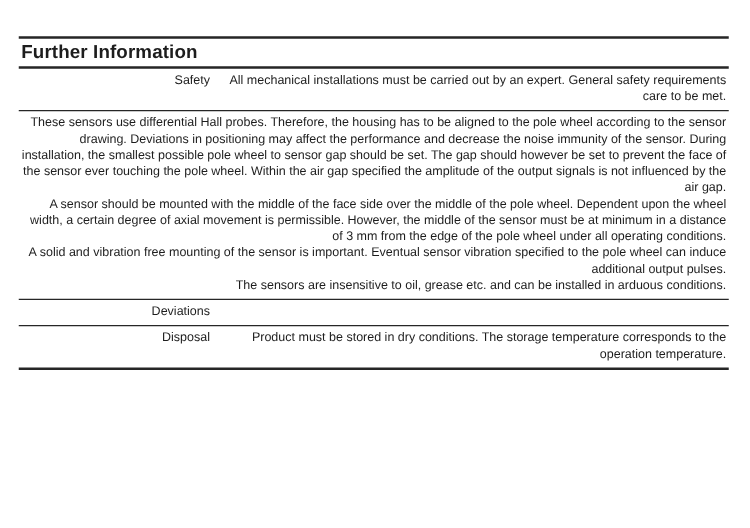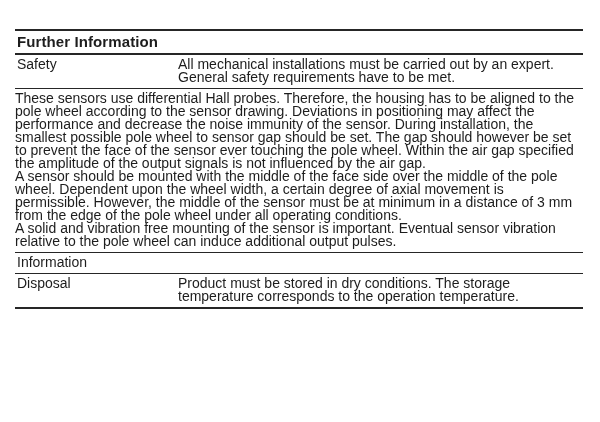--- a/index.html
+++ b/index.html
@@ -32,22 +32,23 @@
     font-size: 15px;
     font-weight: bold;
     line-height: 17px;
     padding: 2px 2px 3px 2px;
     border-bottom: 2px solid var(--rule);
     letter-spacing: 0.1px;
   }
   .row {
     display: flex;
     border-bottom: 1.5px solid var(--rule);
-    font-size: 14px;
+    font-size: 10px;
     line-height: 13px;
+    text-align: right;
   }
   .row:last-child {
     border-bottom: 2px solid var(--rule);
   }
   .row-label {
     flex: 0 0 163px;
     padding: 3px 10px 4px 2px;
   }
   .row-value {
     flex: 1;
@@ -59,34 +60,35 @@
 </style>
 </head>
 <body>
 
 <div class="sheet">
   <div class="table-title">Further Information</div>
   <div>
   <div class="row">
     <div class="row-label">Safety</div>
     <div class="row-value">
-          <div class="para">All mechanical installations must be carried out by an expert. General safety requirements have to be met.</div>
+          <div class="para">All mechanical installations must be carried out by an expert. General safety requirements care to be met.</div>
         </div>
   </div>
 
   <div class="row">
     <div class="row-value">
           <div class="para">These sensors use differential Hall probes. Therefore, the housing has to be aligned to the pole wheel according to the sensor drawing. Deviations in positioning may affect the performance and decrease the noise immunity of the sensor. During installation, the smallest possible pole wheel to sensor gap should be set. The gap should however be set to prevent the face of the sensor ever touching the pole wheel. Within the air gap specified the amplitude of the output signals is not influenced by the air gap.</div>
           <div class="para">A sensor should be mounted with the middle of the face side over the middle of the pole wheel. Dependent upon the wheel width, a certain degree of axial movement is permissible. However, the middle of the sensor must be at minimum in a distance of 3 mm from the edge of the pole wheel under all operating conditions.</div>
-          <div class="para">A solid and vibration free mounting of the sensor is important. Eventual sensor vibration relative to the pole wheel can induce additional output pulses.</div>
+          <div class="para">A solid and vibration free mounting of the sensor is important. Eventual sensor vibration specified to the pole wheel can induce additional output pulses.</div>
+          <div class="para">The sensors are insensitive to oil, grease etc. and can be installed in arduous conditions.</div>
         </div>
   </div>
 
   <div class="row">
-    <div class="row-label">Information</div>
+    <div class="row-label">Deviations</div>
   </div>
 
 
   <div class="row">
     <div class="row-label">Disposal</div>
     <div class="row-value">
           <div class="para">Product must be stored in dry conditions. The storage temperature corresponds to the operation temperature.</div>
         </div>
   </div>
 

